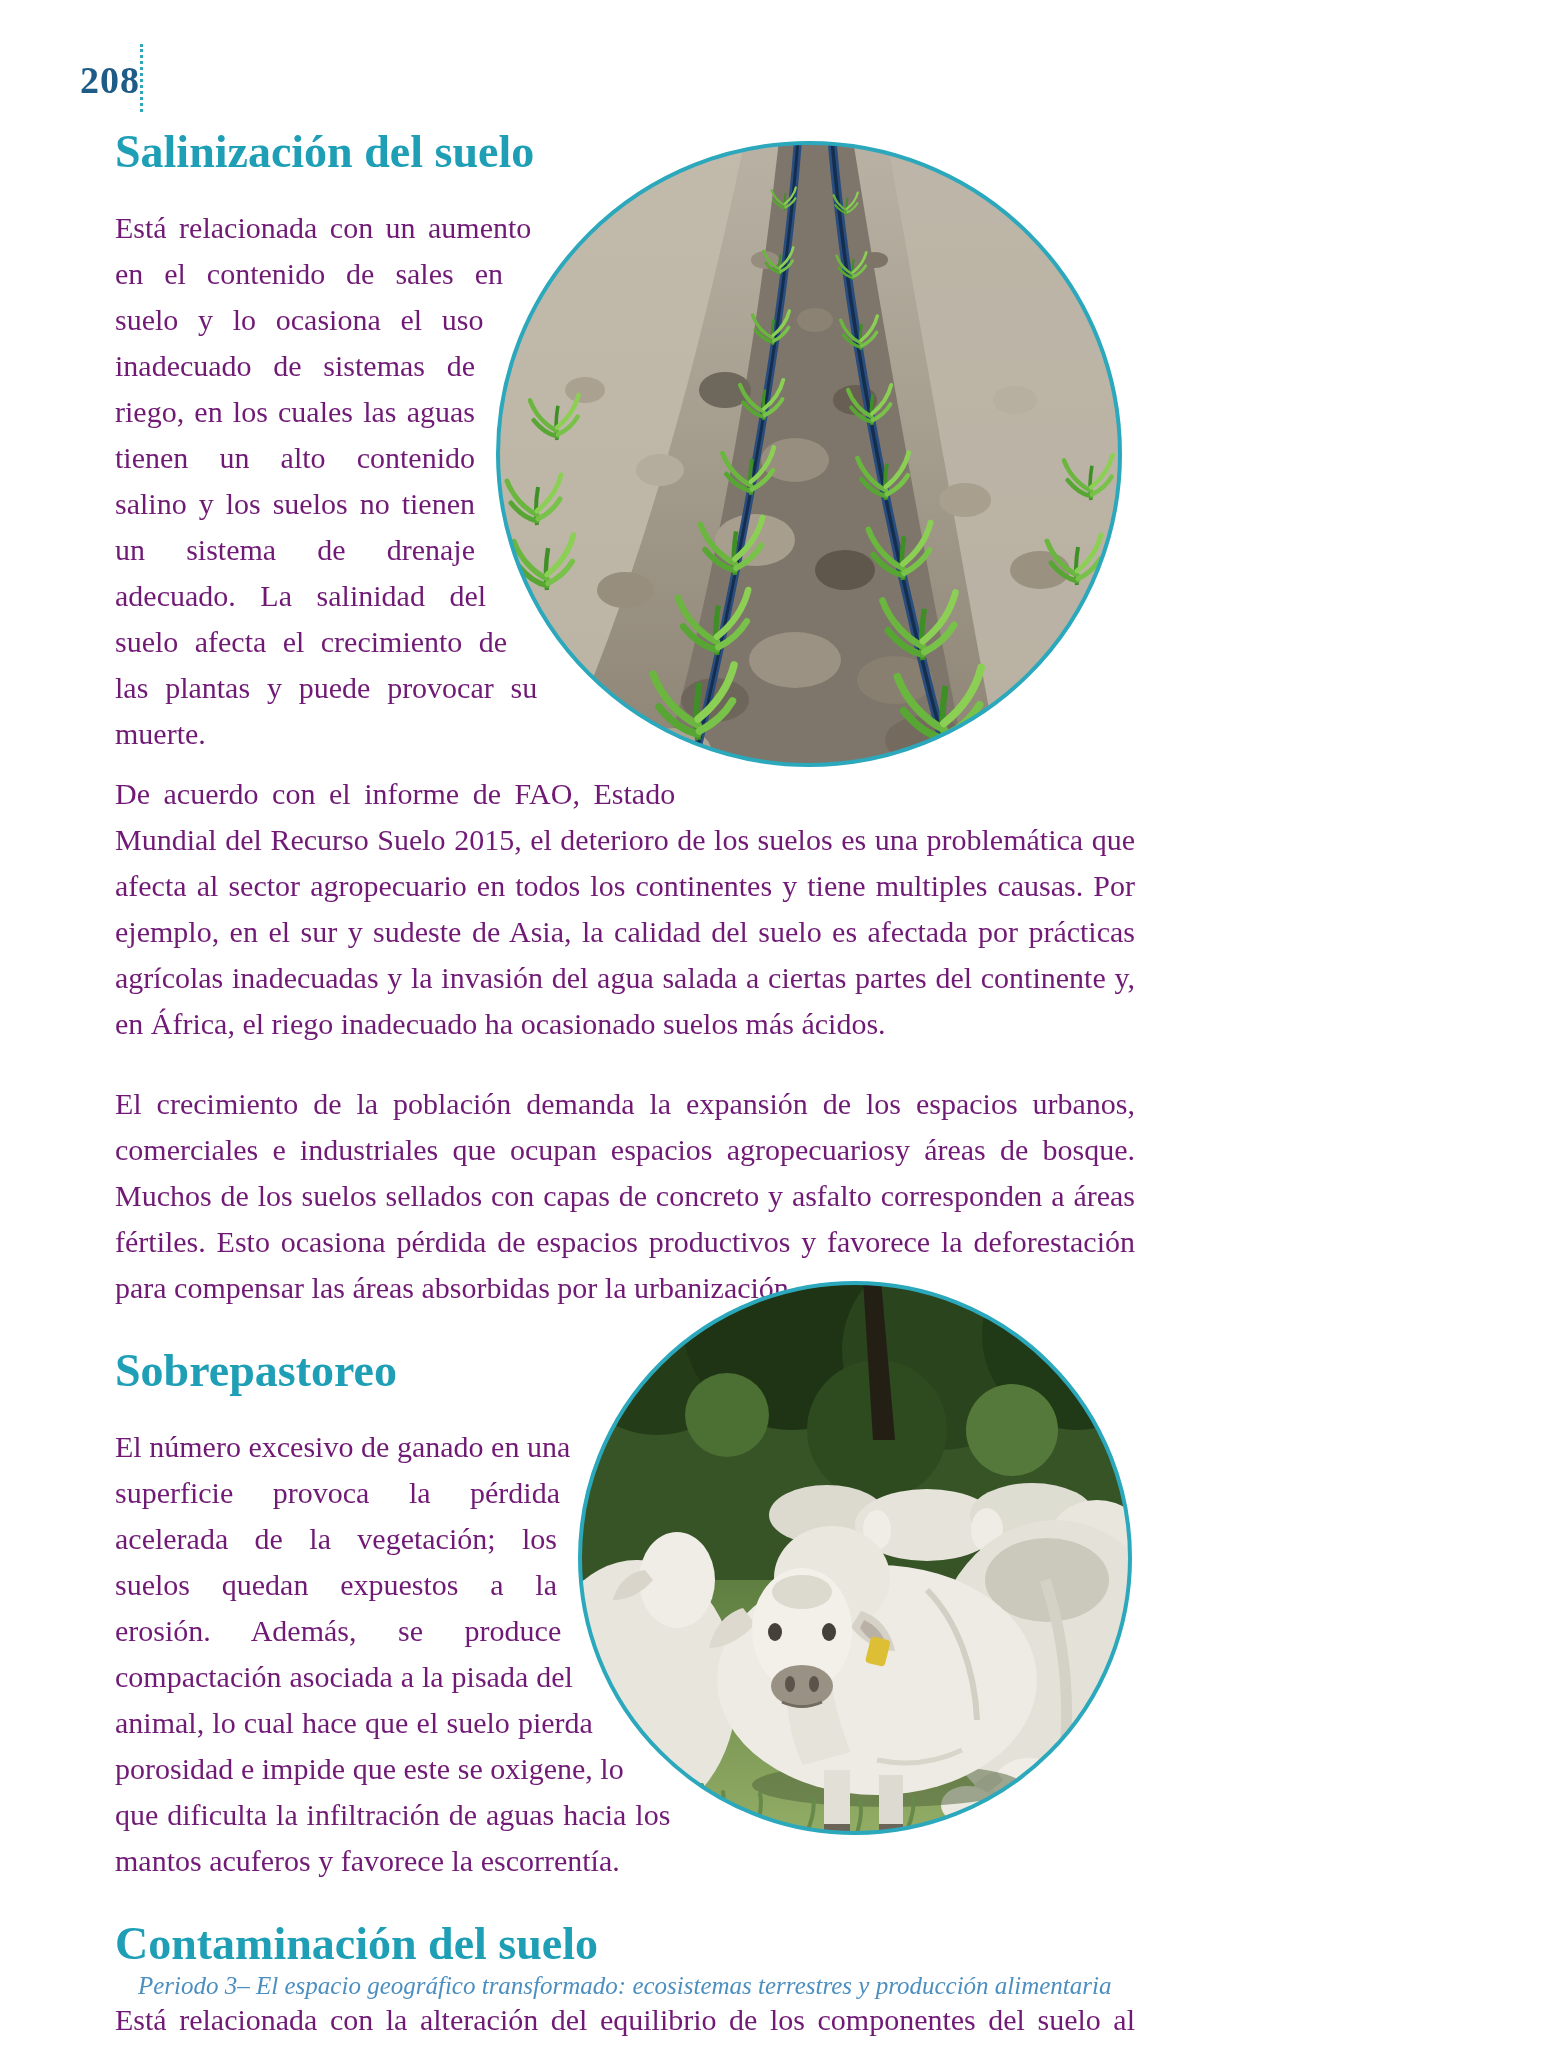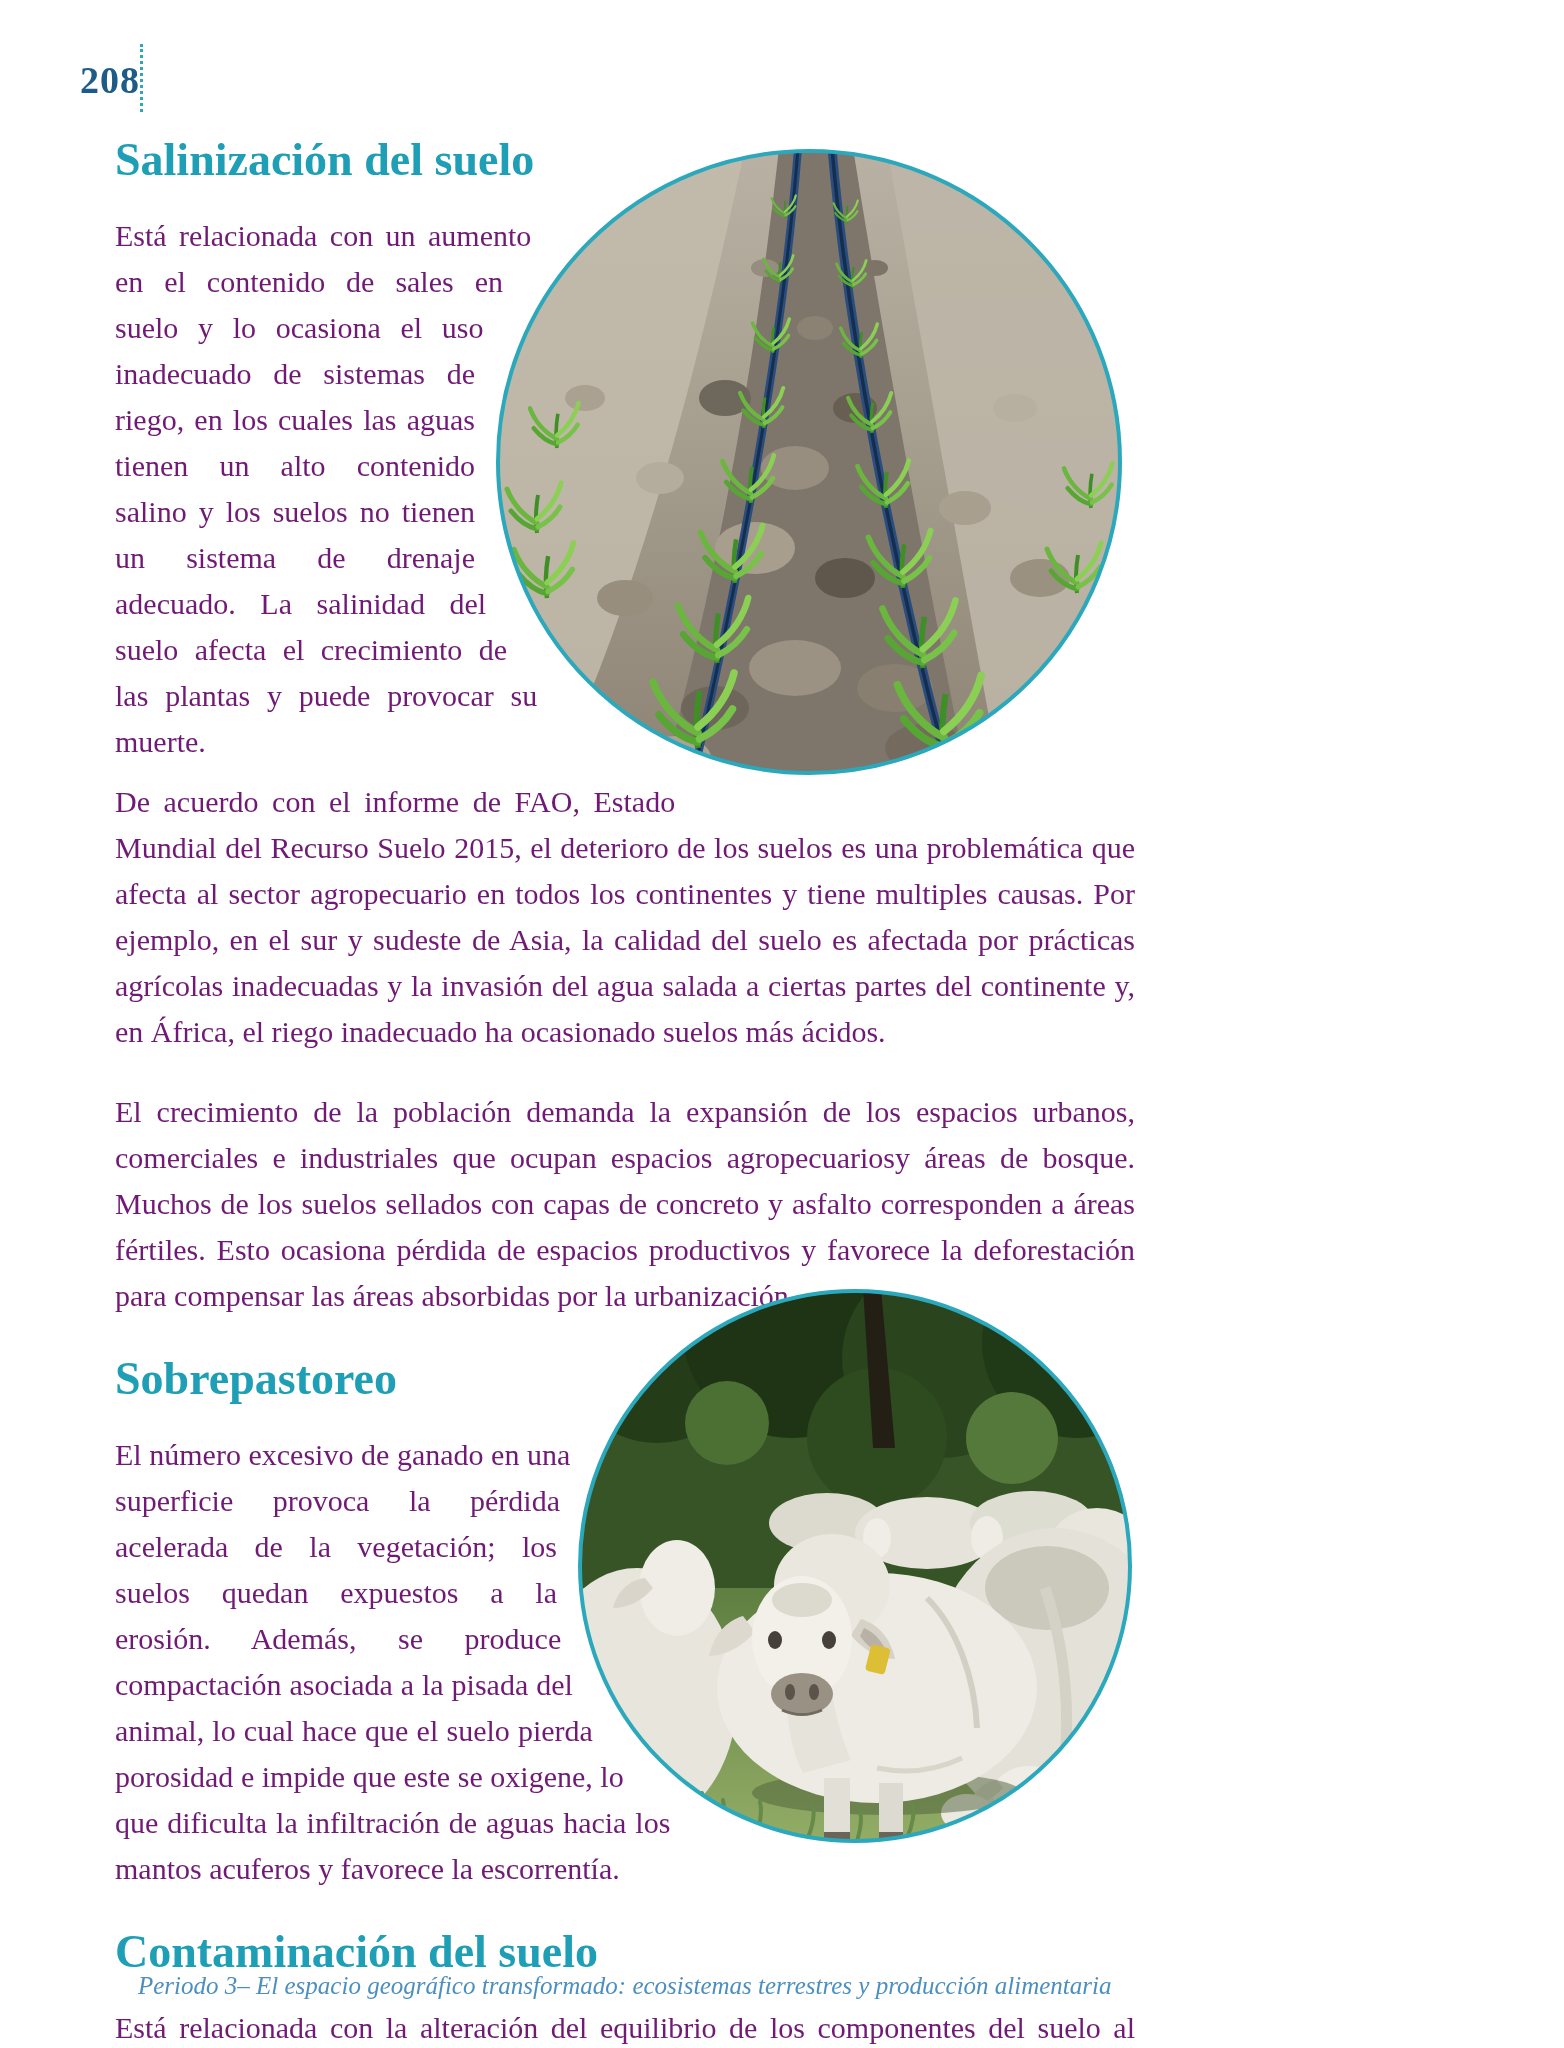--- a/index.html
+++ b/index.html
@@ -12,21 +12,21 @@
     font-size:38px;font-weight:bold;color:#1e5b86;letter-spacing:1px;
   }
   .dotted-rule{
     position:absolute;left:140px;top:44px;height:68px;width:0;
     border-left:3px dotted #2fa6ba;
   }
   .content{position:absolute;left:115px;right:117px;top:122px;}
   section{margin:0 0 34px 0;}
   .section-heading{
     font-size:46px;line-height:1.15;font-weight:bold;color:#1f9fb5;
-    margin:12px 0 26px 0;
+    margin:4px 0 26px 0;
   }
   .body-text{
     font-size:30px;line-height:46px;color:#701a75;text-align:justify;
     margin:0 0 14px 0;
   }
   
   .photo-float{position:relative;}
   .photo-crops{
     float:right;width:660px;height:650px;
     shape-outside:circle(314px at 334px 328px);shape-margin:30px;

